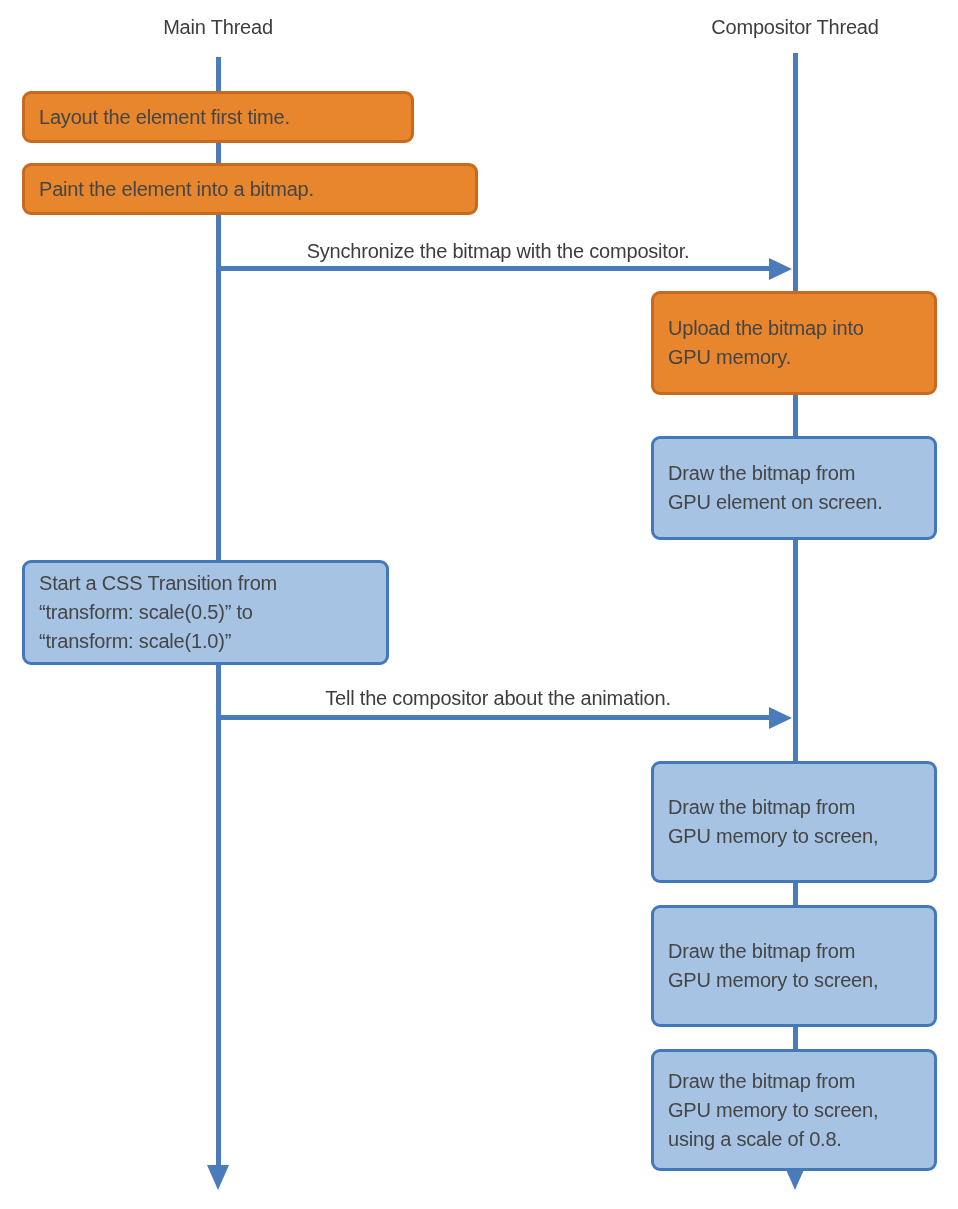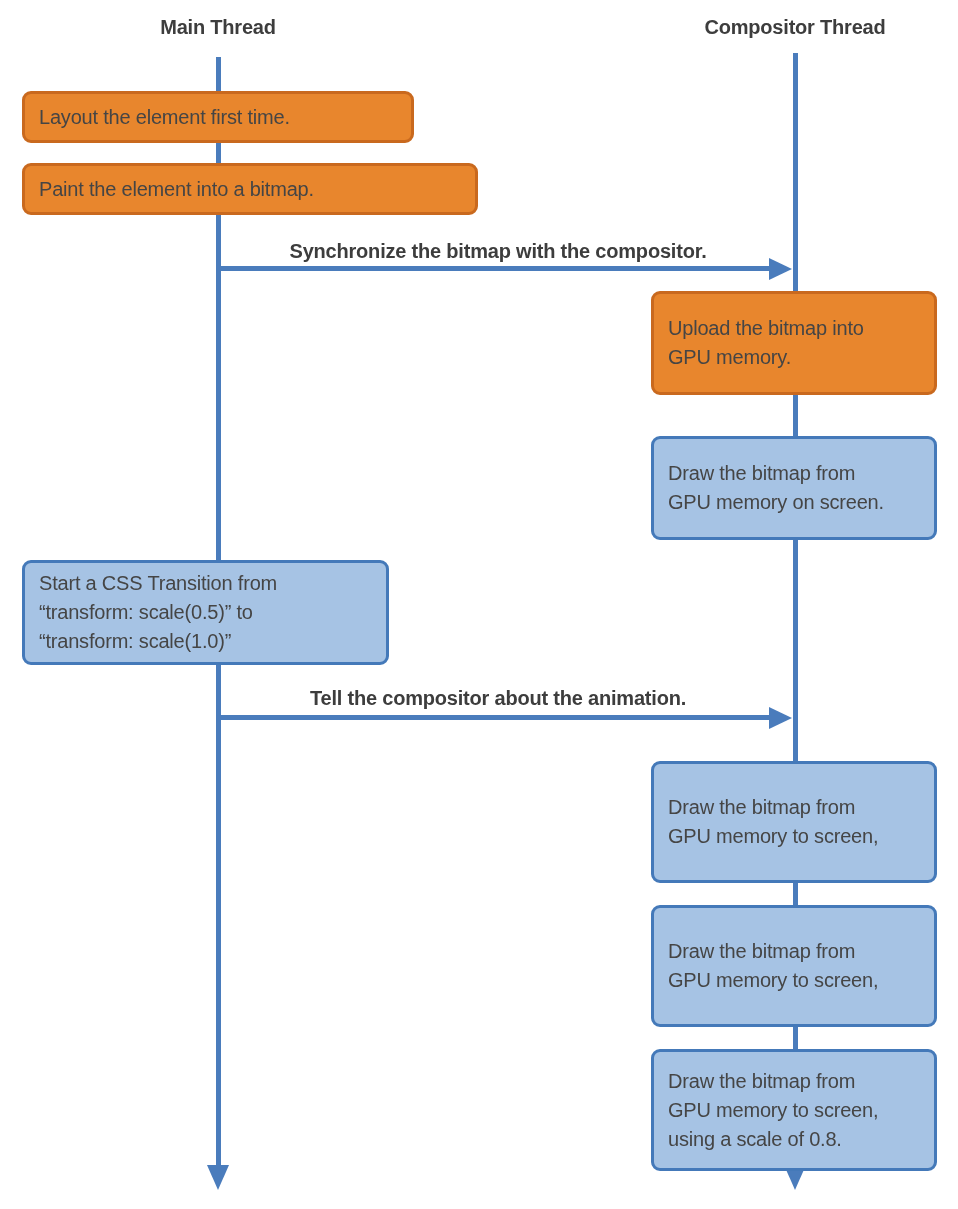--- a/index.html
+++ b/index.html
@@ -18,41 +18,41 @@
     width:958px;height:1209px;
     background:var(--c-bg);
     font-family:"Liberation Sans", sans-serif;
     overflow:hidden;
   }
   .lane-title{
     position:absolute;
     width:240px;
     text-align:center;
     font-size:20px;
-    font-weight:bold;
+    font-weight:normal;
     letter-spacing:-0.2px;
     color:var(--c-label);
   }
   .lifeline{
     position:absolute;
     width:5px;
     background:var(--c-line);
   }
   .lifeline-arrowhead{
     position:absolute;
     width:0;height:0;
     border-left:11px solid transparent;
     border-right:11px solid transparent;
     border-top:25px solid var(--c-line);
   }
   .msg-label{
     position:absolute;
     text-align:center;
     font-size:20px;
-    font-weight:bold;
+    font-weight:normal;
     letter-spacing:-0.2px;
     color:var(--c-label);
     white-space:nowrap;
   }
   .msg-line{
     position:absolute;
     height:5px;
     background:var(--c-line);
   }
   .msg-arrowhead{
@@ -123,21 +123,21 @@
     <div class="bline">“transform: scale(1.0)”</div>
   </div>
 
   <div class="box orange" style="left:651px;top:291px;width:286px;height:104px">
     <div class="bline">Upload the bitmap into</div>
     <div class="bline">GPU memory.</div>
   </div>
 
   <div class="box blue" style="left:651px;top:415px;width:286px;height:104px">
     <div class="bline">Draw the bitmap from</div>
-    <div class="bline">GPU memory on screen.</div>
+    <div class="bline">GPU element on screen.</div>
   </div>
 
   <div class="box blue" style="left:651px;top:740px;width:286px;height:122px">
     <div class="bline">Draw the bitmap from</div>
     <div class="bline">GPU memory to screen,</div>
   </div>
 
   <div class="box blue" style="left:651px;top:884px;width:286px;height:122px">
     <div class="bline">Draw the bitmap from</div>
     <div class="bline">GPU memory to screen,</div>

